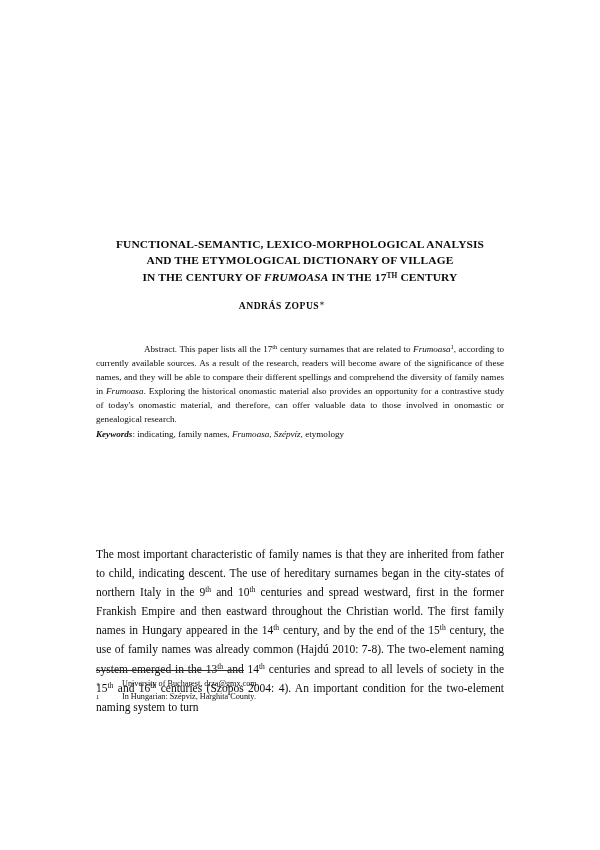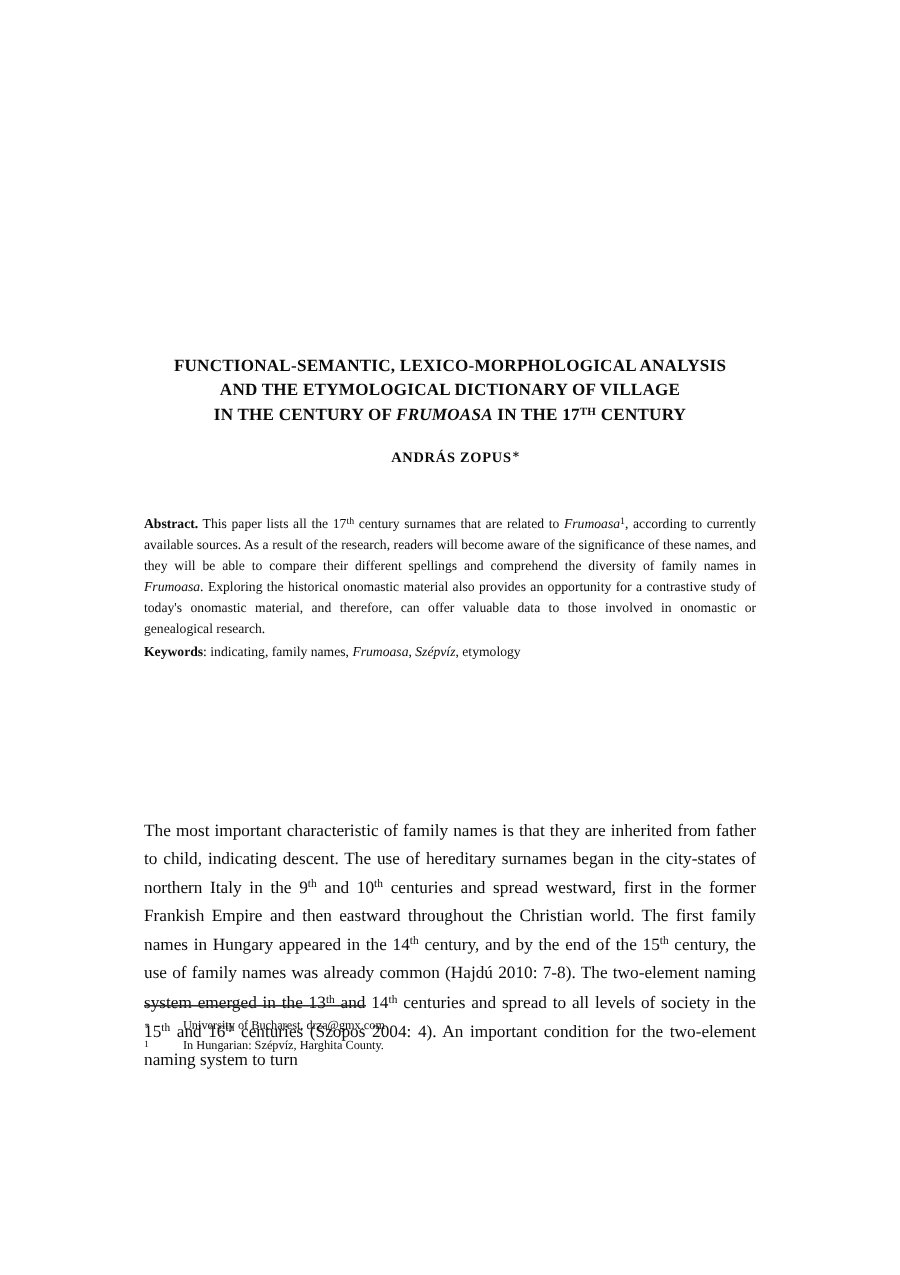--- a/index.html
+++ b/index.html
@@ -41,21 +41,21 @@
     font-style: italic;
   }
   .title-line sup {
     font-size: 7.4px;
     vertical-align: 3.2px;
     line-height: 0;
   }
 
   .author {
     position: absolute;
-    left: 100px;
+    left: 78px;
     top: 300px;
     width: 408px;
     text-align: center;
     font-size: 9.6px;
     font-weight: bold;
     letter-spacing: 0.5px;
   }
   .author sup {
     font-size: 8px;
     vertical-align: 3px;
@@ -70,35 +70,37 @@
     width: 408px;
     font-size: 9.1px;
     line-height: 14.1px;
     text-align: justify;
     text-justify: inter-word;
   }
   .abstract p {
     margin: 0;
   }
   .abstract .lead {
-    font-weight: bold;
+    font-weight: normal;
+    margin-left: 48px;
   }
   .abstract .ital {
     font-style: italic;
   }
   .abstract sup {
     font-size: 6.6px;
     vertical-align: 3px;
     line-height: 0;
   }
   .keywords {
     margin-top: 0 !important;
   }
   .keywords .kw-label {
     font-weight: bold;
+    font-style: italic;
   }
   .keywords .ital {
     font-style: italic;
   }
 
   
   .section-heading {
     position: absolute;
     left: 96px;
     top: 479px;

